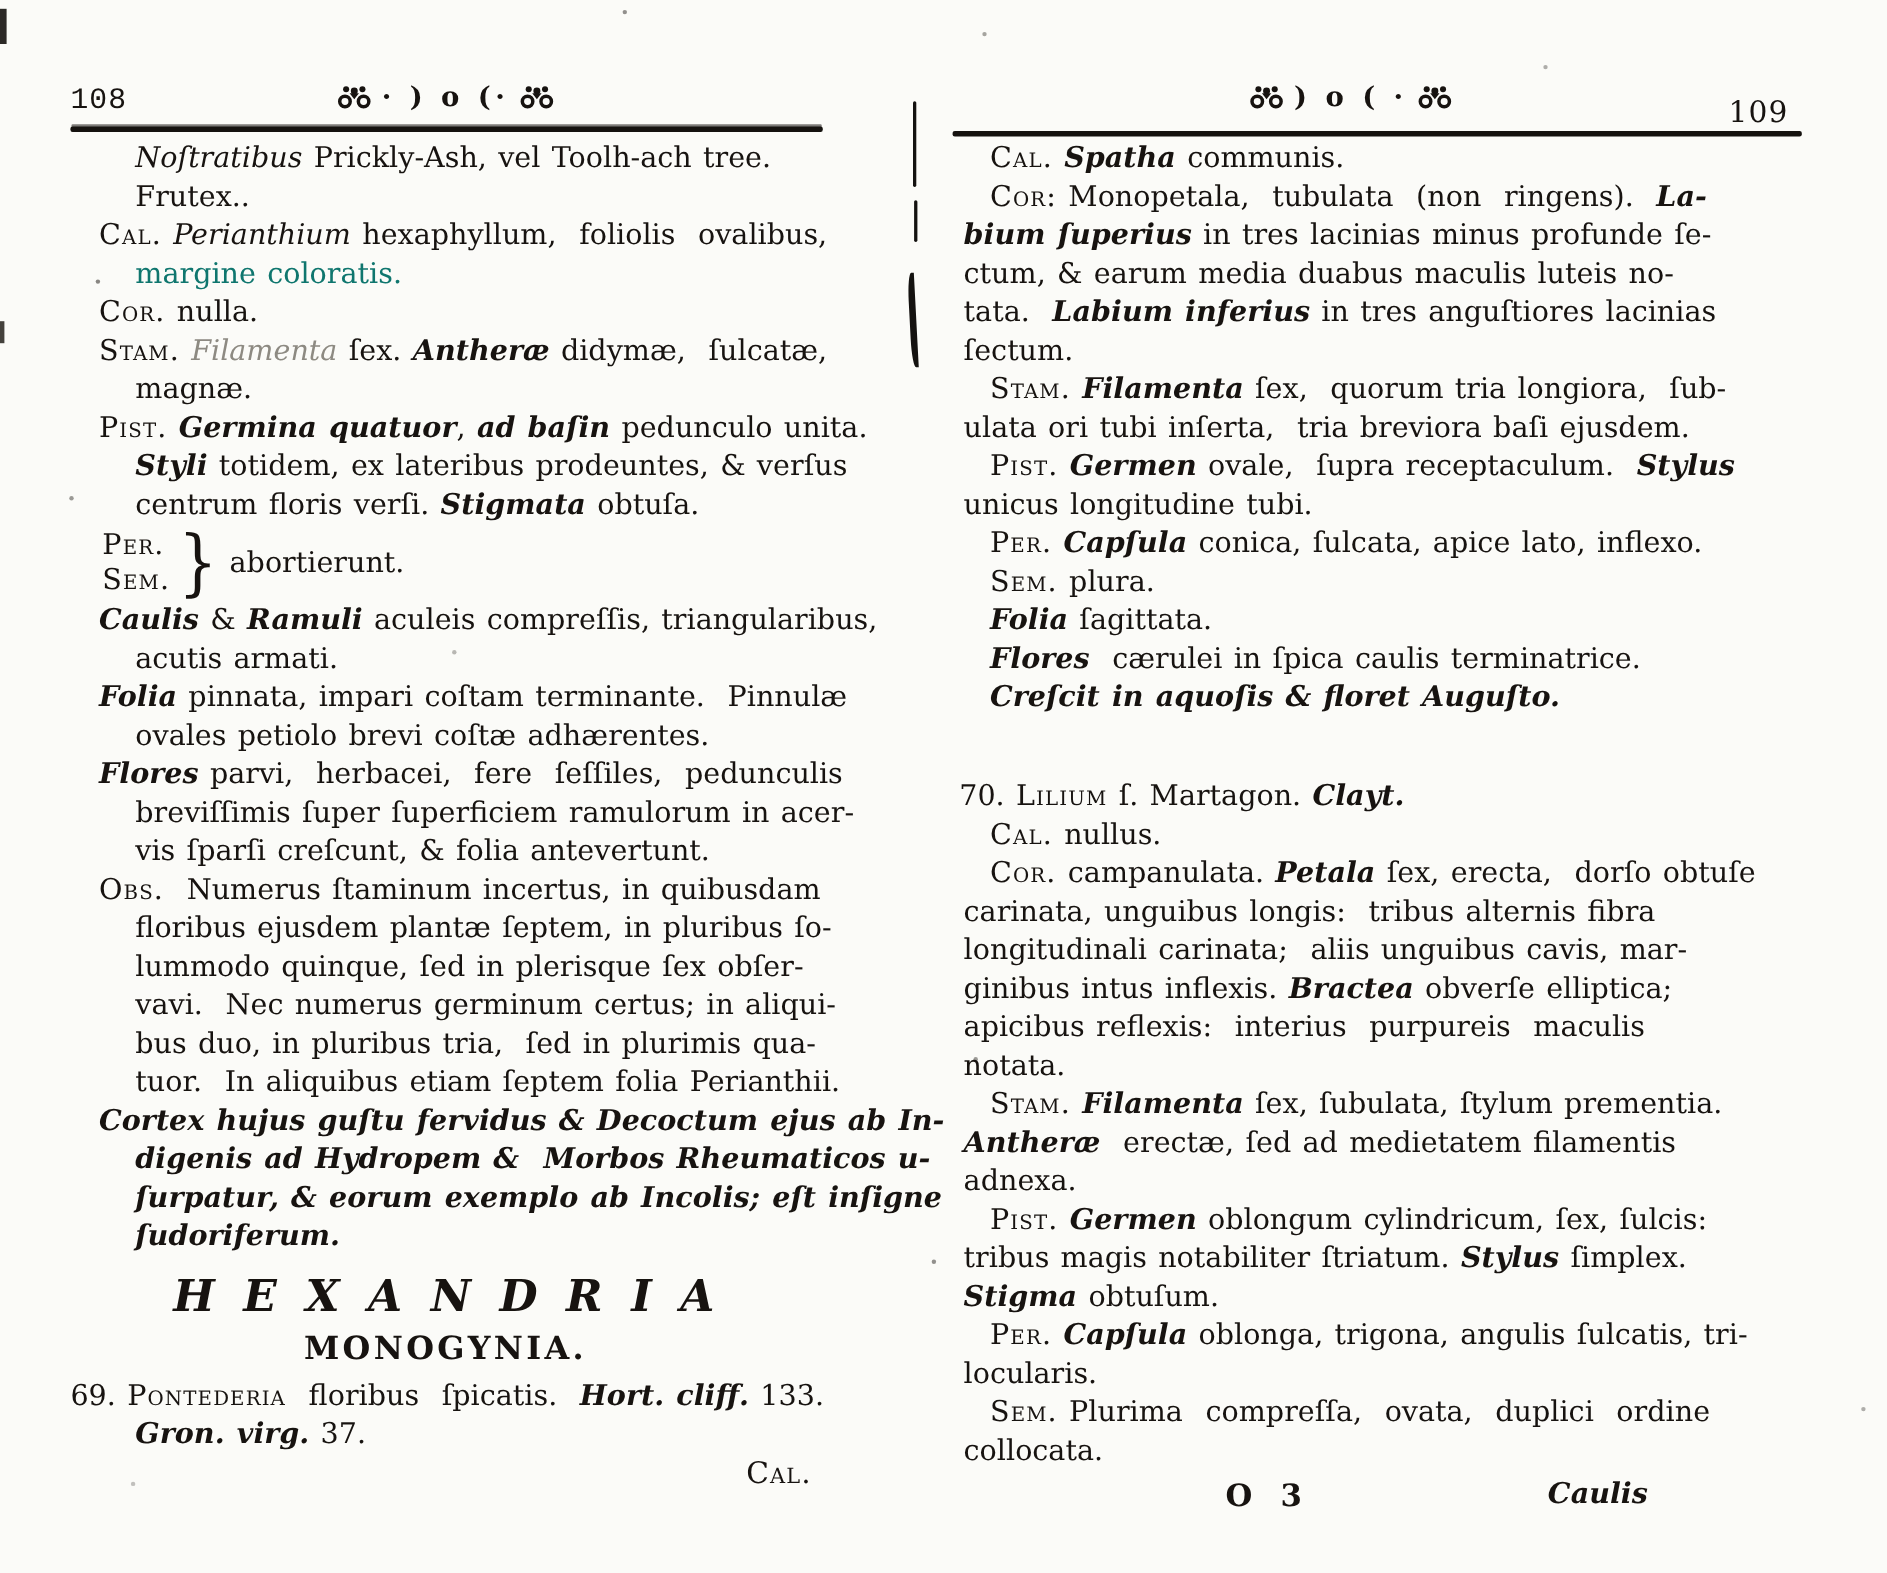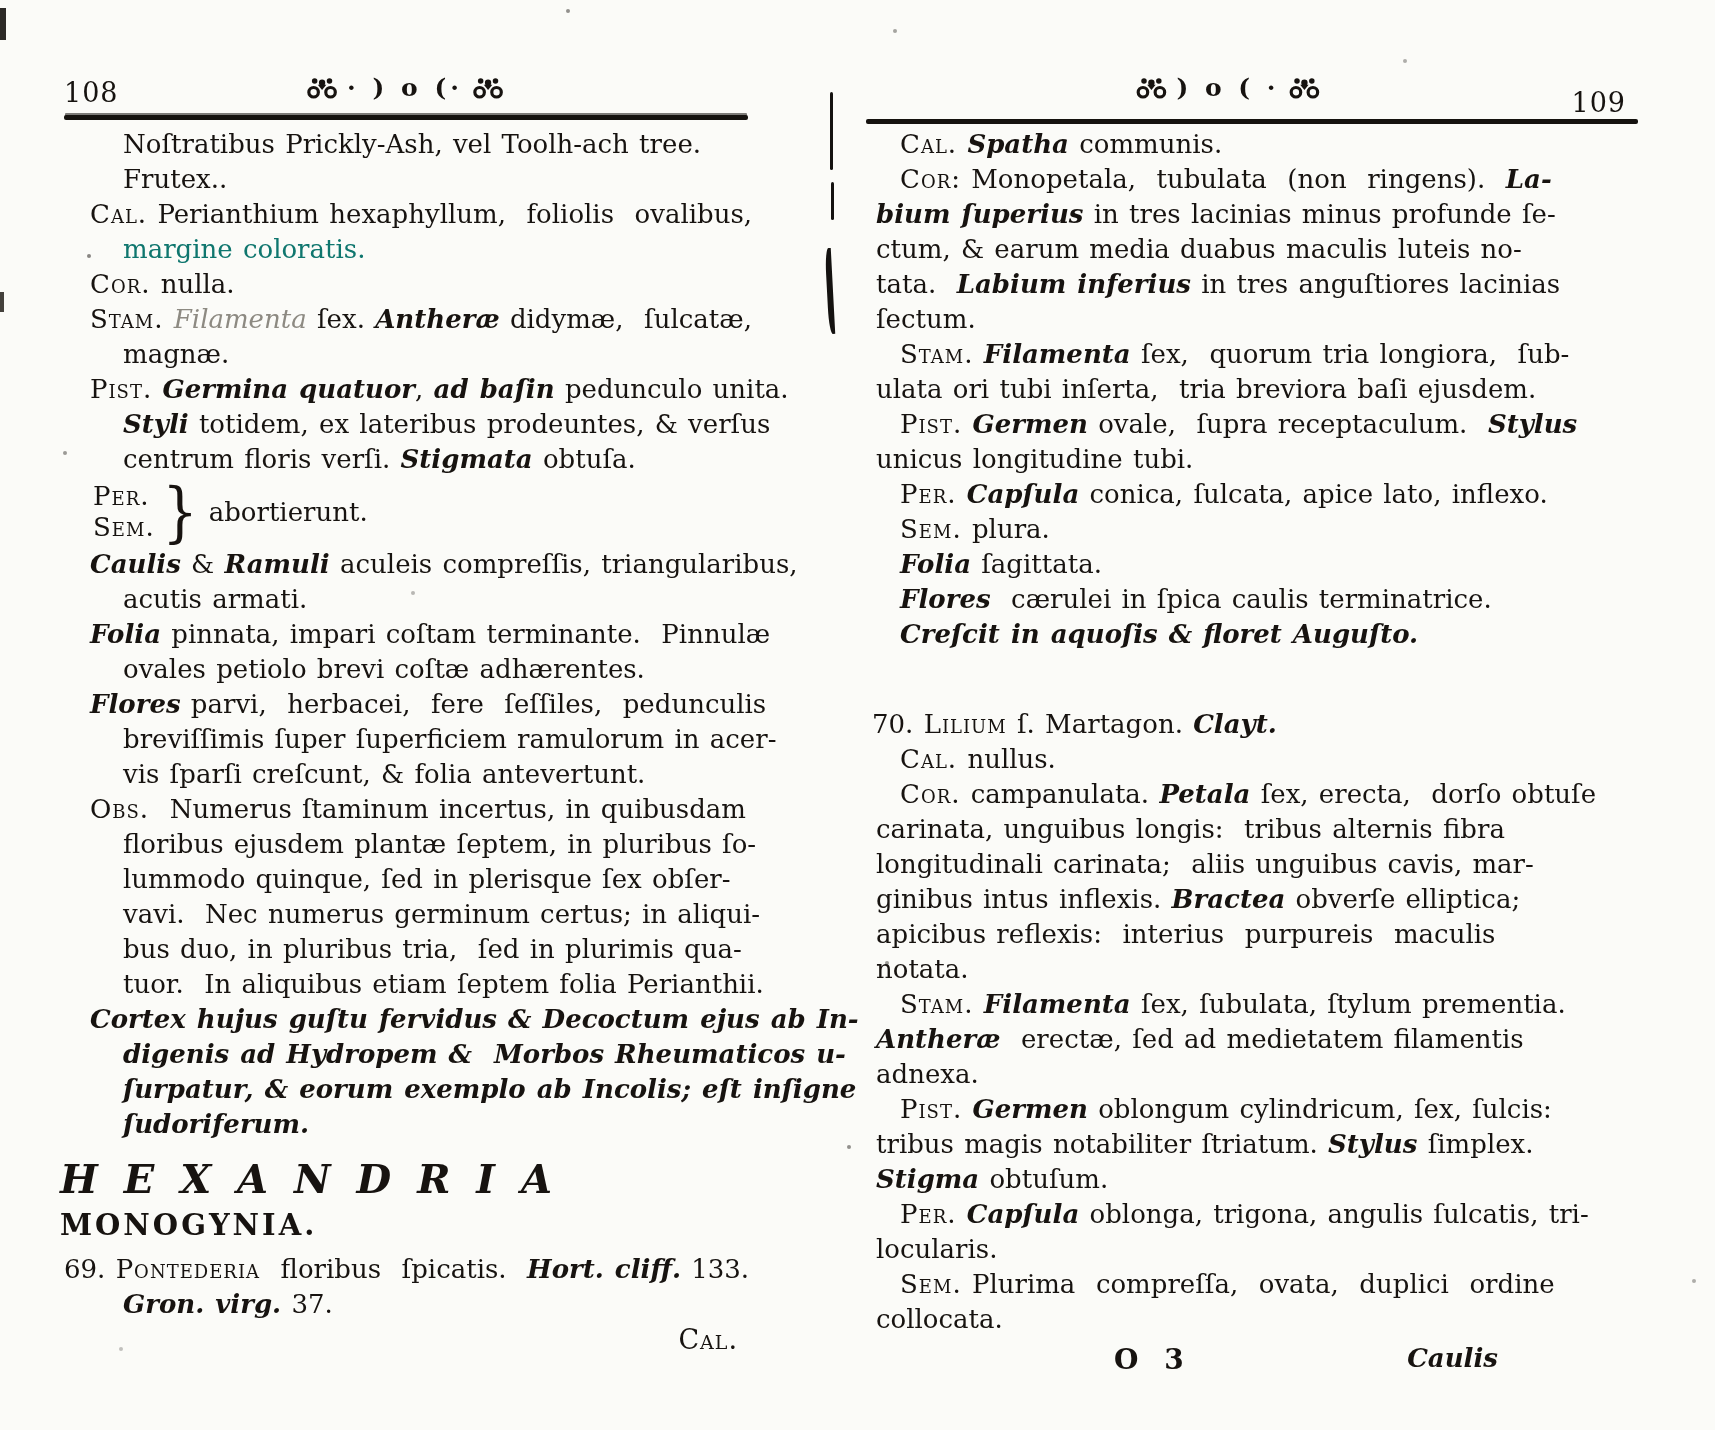--- a/index.html
+++ b/index.html
@@ -7,21 +7,21 @@
     width:1715px;height:1430px;position:relative;overflow:hidden;
     background:#fbfbf8;
     font-family:"DejaVu Serif","Liberation Serif",serif;
     color:#171310;
   }
   .page{position:absolute;top:75px;}
   .page.left{left:60px;width:690px;}
   .page.right{left:818px;width:820px;}
 
   .pageno{font-size:27px;letter-spacing:1px;}
-  .page.left .pageno{position:absolute;left:4px;top:2px;}
+  .page.left .pageno{position:absolute;left:4px;top:2px;font-family:Liberation Mono, monospace;}
   .page.right .pageno{position:absolute;right:12px;top:12px;}
 
   .orn{position:absolute;left:50%;transform:translateX(-50%);top:-2px;
        display:flex;align-items:center;gap:7px;font-size:25px;white-space:pre;}
   .orn svg{display:block;}
   .orn-txt{letter-spacing:4px;font-weight:bold;}
 
   .rule{position:absolute;background:#15120f;height:5px;border-radius:2px;}
   .page.left  .rule{top:40px;left:4px;width:684px;box-shadow:0 -3px 0 -1px rgba(21,18,15,.55);}
   .page.right .rule{top:44px;left:48px;width:772px;}
@@ -29,27 +29,27 @@
   .lines{position:absolute;top:52px;left:0;right:0;}
   .line{height:35px;line-height:35px;font-size:26px;white-space:pre;word-spacing:2px;}
   .page.left  .line.lab {margin-left:30px;}
   .page.left  .line.cont{margin-left:63px;}
   .page.left  .line.num {margin-left:4px;}
   .page.right .line.lab {margin-left:82px;}
   .page.right .line.cont{margin-left:58px;}
   .page.right .line.num {margin-left:54px;}
 
   .seg.rm{}
-  .seg.it{}
+  .seg.it{font-style:italic;}
   .seg.bi{font-style:italic;font-weight:bold;}
   .seg.sc{font-variant:small-caps;letter-spacing:1px;}
   .seg.grm{color:#0f766e;}
   .seg.git{font-style:italic;color:#8d8a82;}
 
-  .line.center{margin-left:0 !important;width:100%;}
+  .line.center{text-align:center;margin-left:0 !important;width:100%;}
   .line.h1{height:50px;line-height:50px;font-size:40px;letter-spacing:3px;word-spacing:6px;}
   .line.h2{height:42px;line-height:42px;font-size:29px;letter-spacing:3px;font-weight:bold;}
   .line.catch{margin-left:10px !important;width:668px;text-align:right;font-size:27px;}
 
   .brace-row{height:70px;display:flex;align-items:center;margin-left:33px;}
   .brace-labels{display:flex;flex-direction:column;}
   .brace-labels span{font-variant:small-caps;font-size:26px;line-height:31px;letter-spacing:1px;}
   .brace-glyph{font-size:66px;line-height:66px;margin:0 8px 0 4px;transform:scaleX(.85);}
   .brace-text{font-size:26px;}
 

